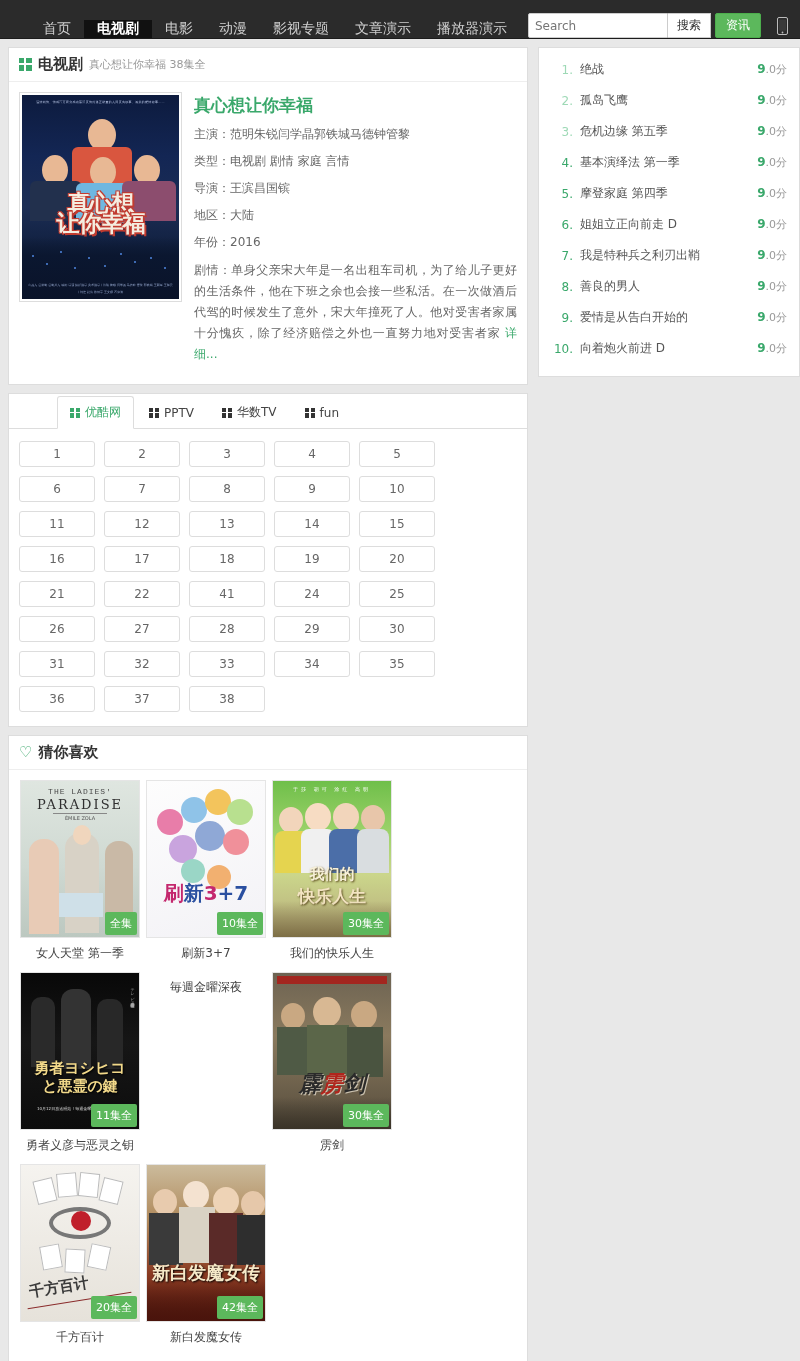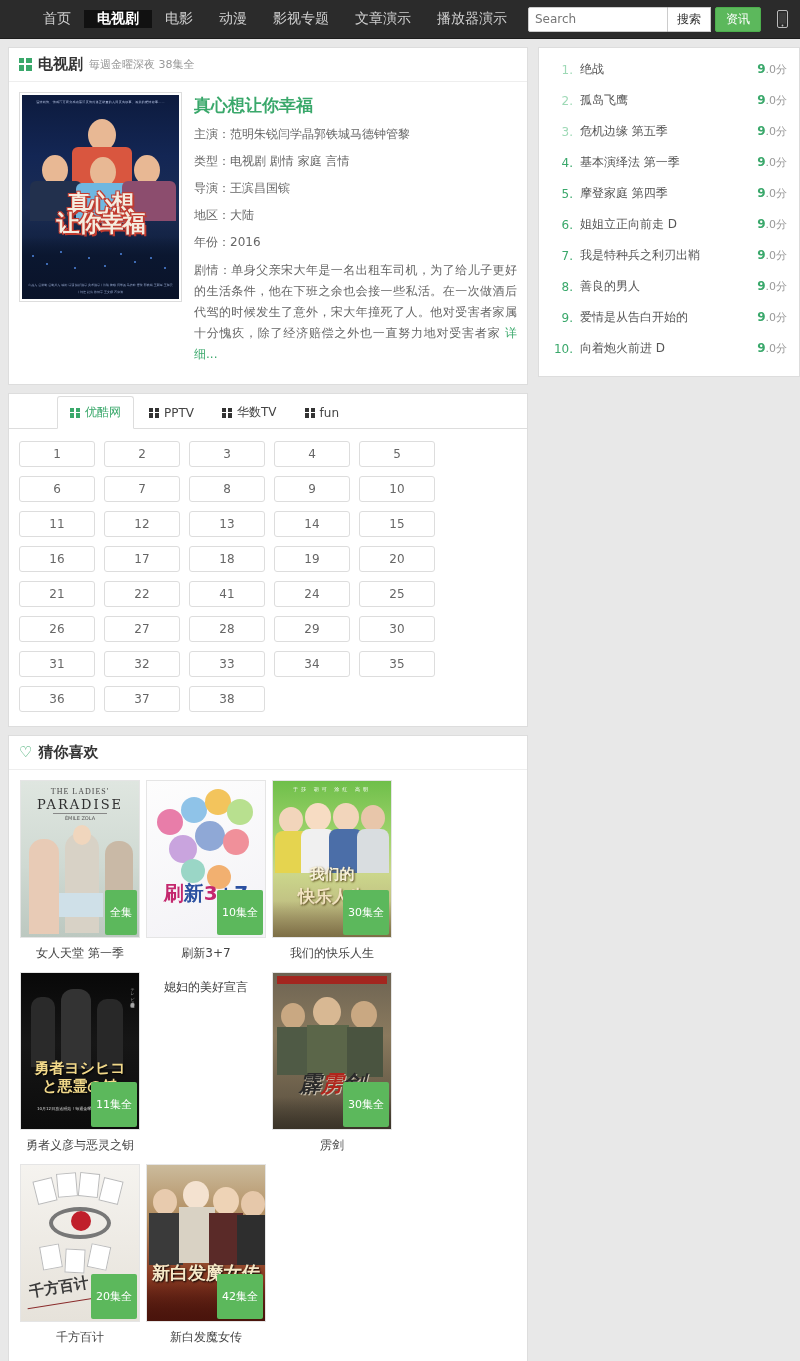--- a/index.html
+++ b/index.html
@@ -10,21 +10,21 @@
     font-size: 12px;
     color: #555;
   }
   .page { width: 800px; margin: 0 auto; background: #e8e8e8; }
 
   
   .topnav {
     background: #2b2b2b;
     height: 39px;
     display: flex;
-    align-items: center;
+    align-items: flex-end;
     border-bottom: 1px solid #1c1c1c;
   }
   .nav-list { display: flex; align-items: stretch; list-style: none; margin: 0; padding: 0 0 0 30px; }
   .nav-item {
     display: flex; align-items: center;
     padding: 0 13px;
     color: #cfcfcf;
     font-size: 14px;
     cursor: pointer;
     text-decoration: none;
@@ -151,21 +151,21 @@
   .rec-grid { display: flex; flex-wrap: wrap; padding: 10px 8px 6px; gap: 0; }
   .rec-cell { width: 126px; padding: 0 3px 10px; }
   .rec-thumb {
     width: 120px; height: 158px; position: relative; overflow: hidden;
     border: 1px solid #e5e5e5; background:#ddd;
     cursor: pointer;
   }
   .rec-badge {
     position: absolute; right: 2px; bottom: 2px;
     background: #5cb85c; color: #fff; font-size: 11px;
-    padding: 15px 5px; border-radius: 2px; line-height: 15px; margin-top: 24px;
+    padding: 4px 5px; border-radius: 2px; line-height: 15px; margin-top: 24px;
   }
   .rec-name { text-align: center; font-size: 12px; color: #444; margin-top: 7px; cursor: pointer; }
 
   
   .rank-list { list-style: none; margin: 0; padding: 6px 12px 12px; }
   .rank-item { display: flex; align-items: center; padding: 7px 0; font-size: 12px; }
   .rank-no { width: 22px; text-align: right; color: #3aa86b; margin-right: 7px; }
   .rank-no.dim { color: #9ed9b6; }
   .rank-name { flex: 1; color: #555; cursor: pointer; }
   .rank-score { color: #999; font-size: 11px; }
@@ -205,21 +205,21 @@
     <div class="col-main">
 
       <div class="panel">
         <div class="panel-head">
           <span class="ic-tv">
               <i></i>
               <i></i>
               <i></i>
             </span>
           <span class="ttl">电视剧</span>
-          <span class="sub">毎週金曜深夜 38集全</span>
+          <span class="sub">真心想让你幸福 38集全</span>
         </div>
 
         <div class="detail">
           <div class="poster">
             <div class="poster-img">
               <div class="poster-top-text">温情剧情、情感百万观众感动落泪真情传递正能量的人间真实故事、最美的爱情故事……</div>
 
               <div class="p-head" style="left:66px;top:24px;width:28px;height:32px;"></div>
               <div class="p-body" style="left:50px;top:52px;width:60px;height:42px;background:#d9563f;"></div>
               <div class="p-head" style="left:20px;top:60px;width:26px;height:30px;"></div>
@@ -344,21 +344,21 @@
 
       <div class="panel">
         <div class="panel-head">
           <span class="ic-heart">♡</span>
           <span class="ttl">猜你喜欢</span>
         </div>
         <div class="rec-grid" id="recGrid">
             <div class="rec-cell">
               <div class="rec-thumb">
                 <div style="position:absolute;inset:0;background:linear-gradient(180deg,#dfe6e0 0%,#cfd9d2 55%,#bcc8c0 100%);"></div>
-                <div style="position:absolute;top:6px;left:0;right:0;text-align:center;font-size:8px;letter-spacing:1px;color:#4a4a4a;font-family:Liberation Serif, serif;">THE LADIES'</div>
+                <div style="position:absolute;top:6px;left:0;right:0;text-align:center;font-size:8px;letter-spacing:1px;color:#4a4a4a;font-family:Liberation Mono, monospace;">THE LADIES'</div>
                 <div style="position:absolute;top:16px;left:0;right:0;text-align:center;font-size:13px;letter-spacing:2px;color:#2f2f2f;font-family:'DejaVu Serif',serif;">PARADISE</div>
                 <div style="position:absolute;top:32px;left:32px;right:32px;height:1px;background:#888;"></div>
                 <div style="position:absolute;top:34px;left:0;right:0;text-align:center;font-size:5px;color:#555;">ÉMILE ZOLA</div>
                 <div style="position:absolute;left:8px;top:58px;width:30px;height:95px;background:#e8cbb6;border-radius:14px 14px 0 0;"></div>
                 <div style="position:absolute;left:44px;top:52px;width:34px;height:100px;background:#d8d2c6;border-radius:15px 15px 0 0;"></div>
                 <div style="position:absolute;left:52px;top:44px;width:18px;height:20px;border-radius:50%;background:#f0d6bd;"></div>
                 <div style="position:absolute;left:84px;top:60px;width:28px;height:92px;background:#c9b9a6;border-radius:13px 13px 0 0;"></div>
                 <div style="position:absolute;left:38px;top:112px;width:44px;height:24px;background:#cfe0e8;"></div>
                 <span class="rec-badge">全集</span>
               </div>
@@ -408,21 +408,21 @@
                 <div style="position:absolute;left:76px;top:26px;width:26px;height:70px;background:#282828;border-radius:10px 10px 0 0;"></div>
                 <div style="position:absolute;right:4px;top:12px;font-size:4px;color:#aaa;writing-mode:vertical-rl;">テレビ東京系 毎週金曜深夜</div>
                 <div style="position:absolute;left:2px;top:86px;right:2px;text-align:center;font-size:15px;font-weight:bold;color:#f2d98a;text-shadow:1px 1px 2px #000;">勇者ヨシヒコ</div>
                 <div style="position:absolute;left:2px;top:104px;right:2px;text-align:center;font-size:15px;font-weight:bold;color:#f2d98a;text-shadow:1px 1px 2px #000;">と悪霊の鍵</div>
                 <div style="position:absolute;left:4px;bottom:18px;right:4px;text-align:center;font-size:4px;color:#ddd;">10月12日放送開始！毎週金曜深夜0時12分より</div>
                 <span class="rec-badge">11集全</span>
               </div>
               <div class="rec-name">勇者义彦与恶灵之钥</div>
             </div>
             <div class="rec-cell">
-              <div class="rec-name">媳妇的美好宣言</div>
+              <div class="rec-name">毎週金曜深夜</div>
             </div>
             <div class="rec-cell">
               <div class="rec-thumb">
                 <div style="position:absolute;inset:0;background:linear-gradient(180deg,#6d6352 0%,#8a7a5e 40%,#554b3c 100%);"></div>
                 <div style="position:absolute;top:3px;left:4px;right:4px;height:8px;background:#a3261f;"></div>
                 <div style="position:absolute;left:8px;top:30px;width:24px;height:26px;border-radius:50%;background:#c9a882;"></div>
                 <div style="position:absolute;left:4px;top:54px;width:34px;height:48px;background:#4f5a45;"></div>
                 <div style="position:absolute;left:40px;top:24px;width:28px;height:30px;border-radius:50%;background:#d8b893;"></div>
                 <div style="position:absolute;left:34px;top:52px;width:42px;height:54px;background:#5b6649;"></div>
                 <div style="position:absolute;left:78px;top:28px;width:26px;height:28px;border-radius:50%;background:#c9a882;"></div>

